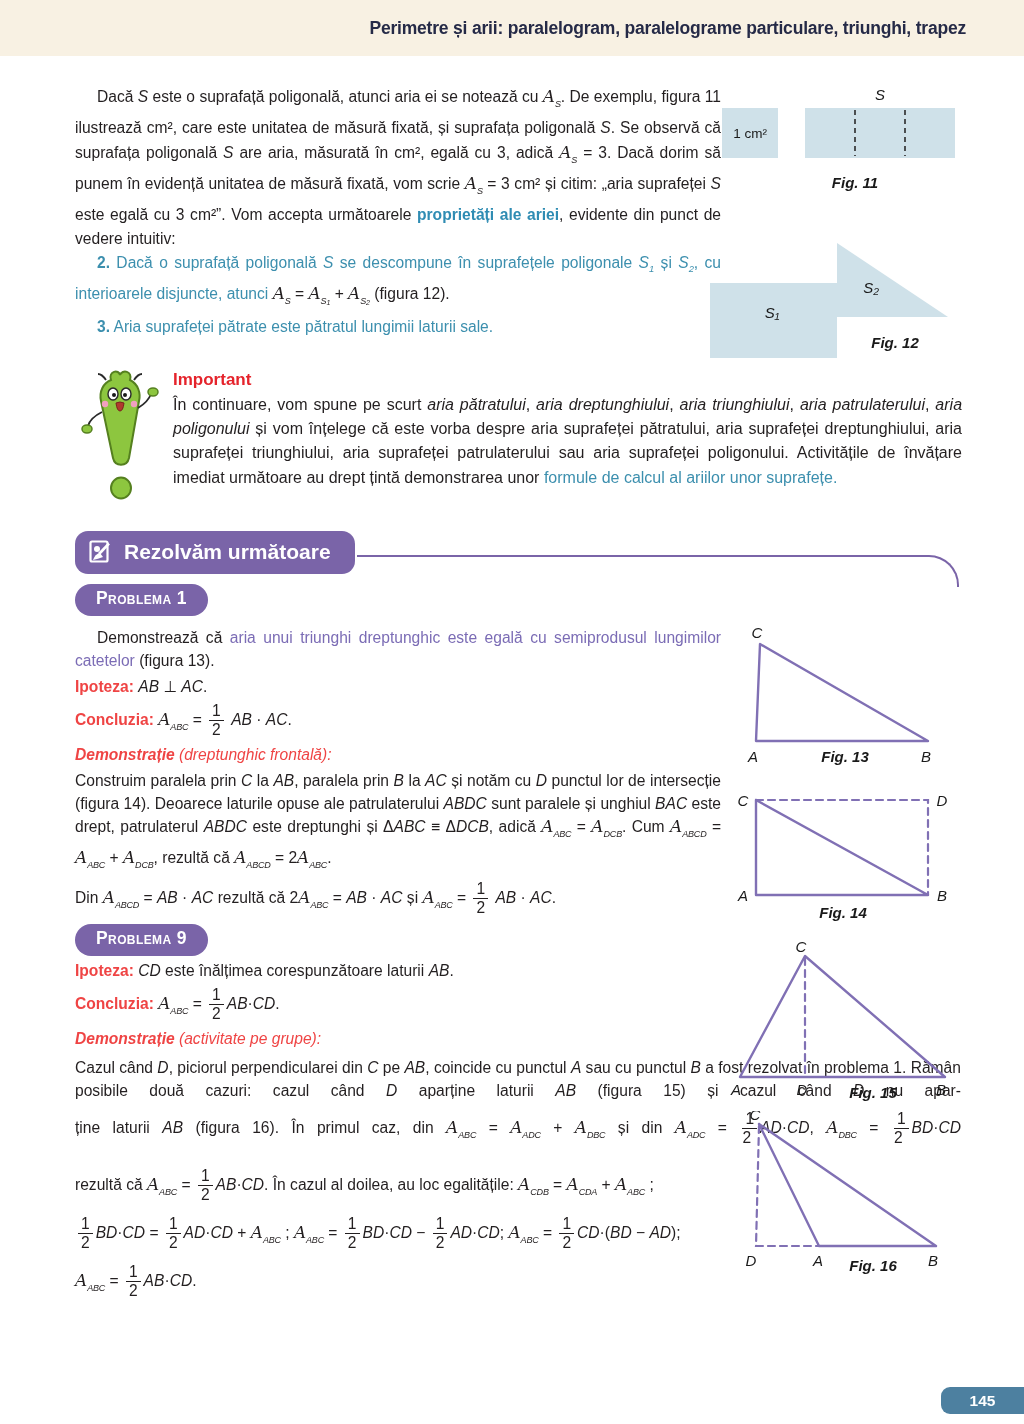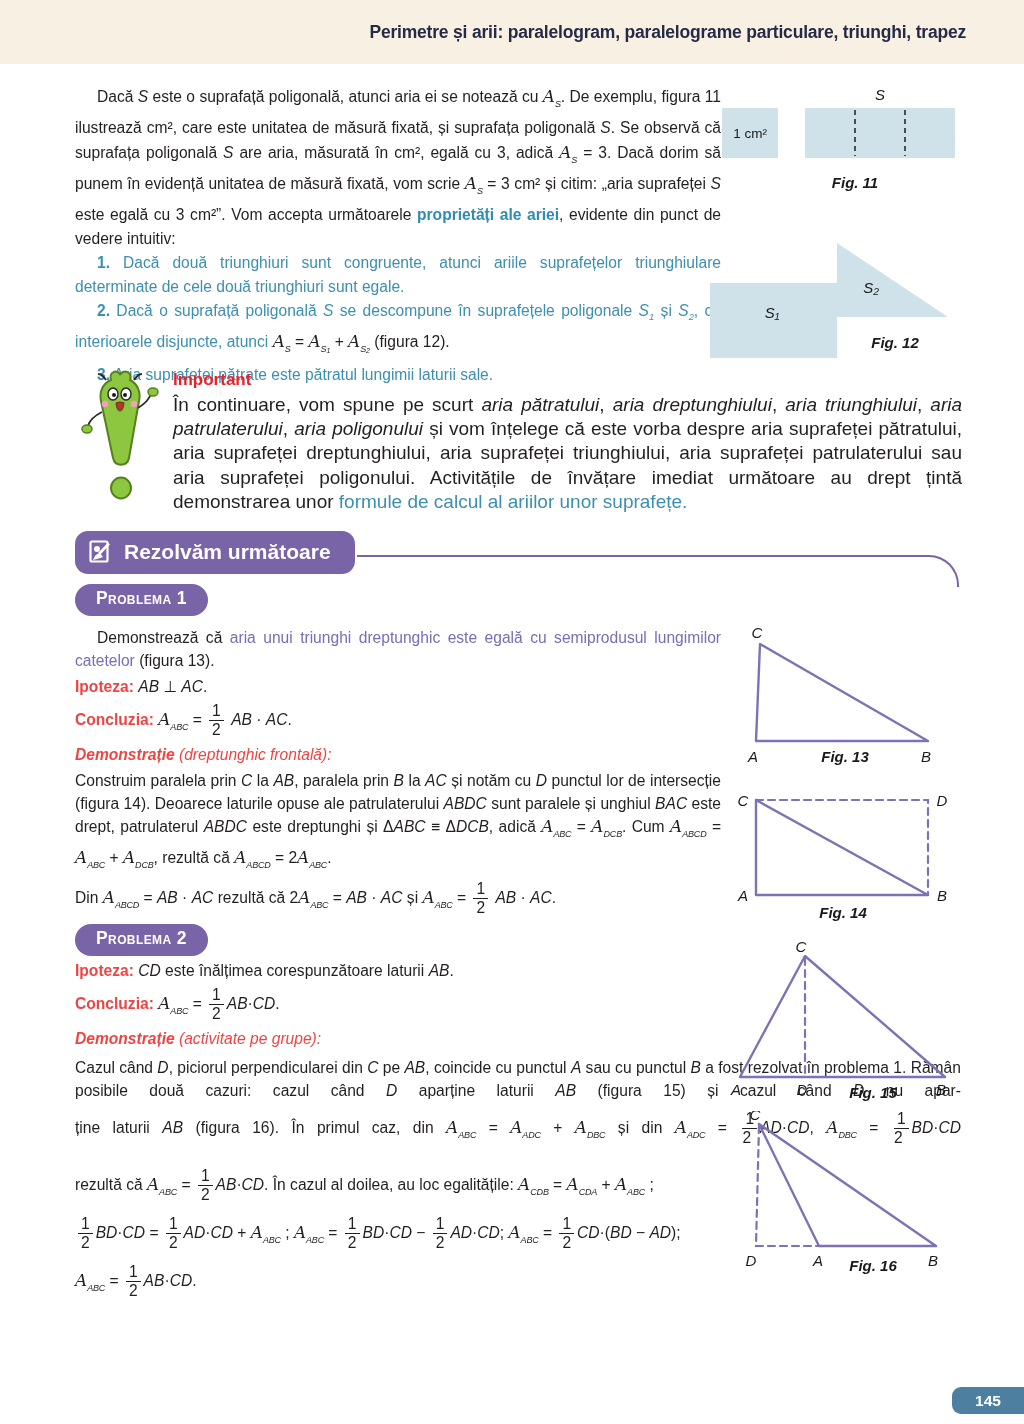--- a/index.html
+++ b/index.html
@@ -1,20 +1,20 @@
 <!DOCTYPE html>
 <html><head>
 <meta charset="utf-8">
 <style>
   html,body{margin:0;padding:0;background:#ffffff;}
   .page{position:relative;width:1024px;height:1424px;background:#ffffff;
         font-family:"Liberation Sans",sans-serif;color:#231f20;overflow:hidden;}
 
   
-  .band{position:absolute;top:0;left:0;right:0;height:64px;background:#f8f1e3;}
+  .band{position:absolute;top:0;left:0;right:0;height:56px;background:#f8f1e3;}
   .band .title{position:absolute;right:58px;top:50%;transform:translateY(-50%);
         font-size:17.5px;font-weight:bold;color:#252a47;letter-spacing:-0.2px;white-space:nowrap;}
 
   
   .i{font-style:italic;}
   .b{font-weight:bold;}
   .bi{font-weight:bold;font-style:italic;}
   .teal{color:#3c8fae;}
   .tealb{color:#2f8cb3;font-weight:bold;}
   .dark{color:#231f20;}
@@ -34,21 +34,21 @@
   .intro{position:absolute;top:84px;left:75px;width:886px;}
   .txtcol{width:646px;text-align:justify;font-size:15.6px;line-height:24px;}
   .p-ind{text-indent:22px;}
   .item{text-indent:22px;}
 
   
   .important{position:absolute;top:368px;left:78px;width:884px;display:flex;gap:11px;}
   .mascot{flex:0 0 84px;}
   .imp-col{flex:1;}
   .imp-title{font-size:17px;font-weight:bold;color:#e5232b;margin:2px 0 3px;}
-  .imp-body{font-size:19px;line-height:24.2px;text-align:justify;}
+  .imp-body{font-size:16px;line-height:24.2px;text-align:justify;}
 
   
   .sechead{position:absolute;top:531px;left:75px;width:886px;height:64px;}
   .swoosh{position:absolute;left:282px;right:2px;top:24px;height:30px;
           border-top:2.5px solid #7a64a8;border-right:2.5px solid #7a64a8;
           border-top-right-radius:30px;}
   .secbadge{position:relative;z-index:2;display:inline-flex;align-items:center;gap:10px;
           background:#7a64a8;color:#fff;font-size:21px;font-weight:bold;
           padding:7px 24px 9px 12px;border-radius:13px;}
 
@@ -75,36 +75,35 @@
   
   .figabs{position:absolute;}
   .figsvg text{font-family:"Liberation Sans",sans-serif;font-size:15px;font-style:italic;fill:#1a1a1a;}
   .figsvg .cap{font-weight:bold;}
   .figsvg .up{font-style:normal;font-size:13.5px;}
   .fline{stroke:#8070b4;stroke-width:2.4;fill:none;stroke-linejoin:round;stroke-linecap:round;}
   .fdash{stroke:#8070b4;stroke-width:2.2;fill:none;stroke-dasharray:7 5;stroke-linecap:round;}
   .bluefill{fill:#cfe1e9;}
 
   
-  .pagenum{position:absolute;right:0;top:1387px;width:72px;height:27px;background:#4d80a0;
+  .pagenum{position:absolute;right:0;top:1387px;width:83px;height:27px;background:#4d80a0;
            border-radius:9px 0 0 9px;color:#fff;font-weight:bold;font-size:15.5px;
            display:flex;align-items:center;justify-content:center;}
 </style>
 </head>
 <body>
 
 <div class="page">
 
   <div class="band">
     <div class="title">Perimetre și arii: paralelogram, paralelograme particulare, triunghi, trapez</div>
   </div>
 
   <div class="intro">
     <div class="txtcol p-ind">Dacă <span class="i">S</span> este o suprafață poligonală, atunci aria ei se notează cu <span><span class="scrA">A</span><span class="msub">S</span></span>. De exemplu, figura 11 ilustrează cm², care este unitatea de măsură fixată, și suprafața poligonală <span class="i">S</span>. Se observă că suprafața poligonală <span class="i">S</span> are aria, măsurată în cm², egală cu 3, adică <span><span class="scrA">A</span><span class="msub">S</span></span> = 3. Dacă dorim să punem în evidență unitatea de măsură fixată, vom scrie <span><span class="scrA">A</span><span class="msub">S</span></span> = 3 cm² și citim: „aria suprafeței <span class="i">S</span> este egală cu 3 cm²”. Vom accepta următoarele <span class="tealb">proprietăți ale ariei</span>, evidente din punct de vedere intuitiv:</div>
-    <div class="txtcol teal item"><span class="b">1.</span>  Dacă două triunghiuri sunt congruente, atunci ariile suprafețelor triunghiulare determinate de cele două triunghiuri sunt egale.</div>
     <div class="txtcol teal item"><span class="b">2.</span>  Dacă o suprafață poligonală <span class="i">S</span> se descompune în suprafețele poligonale <span class="i">S</span><span class="sub">1</span> și <span class="i">S</span><span class="sub">2</span>, cu interioarele disjuncte, atunci  <span class="dark"><span class="scrA">A</span><span class="msub">S</span></span><span class="dark"> = </span><span class="dark"><span class="scrA">A</span><span class="msub">S</span><span class="mssub">1</span></span><span class="dark"> + </span><span class="dark"><span class="scrA">A</span><span class="msub">S</span><span class="mssub">2</span></span><span class="dark"> (figura 12).</span></div>
     <div class="txtcol teal item"><span class="b">3.</span>  Aria suprafeței pătrate este pătratul lungimii laturii sale.</div>
 
     <svg class="figabs figsvg" style="left:640px;top:0px;" width="248" height="120" viewBox="0 0 248 120">
       <rect x="7" y="24" width="56" height="50" class="bluefill"></rect>
       <text x="35" y="54" text-anchor="middle" class="up">1 cm²</text>
       <text x="165" y="16" text-anchor="middle">S</text>
       <rect x="90" y="24" width="150" height="50" class="bluefill"></rect>
       <line x1="140" y1="26" x2="140" y2="72" stroke="#2a2a2a" stroke-width="1.6" stroke-dasharray="5 4"></line>
       <line x1="190" y1="26" x2="190" y2="72" stroke="#2a2a2a" stroke-width="1.6" stroke-dasharray="5 4"></line>
@@ -183,21 +182,21 @@
       <path d="M23,10 L195,10 L195,105" class="fdash"></path>
       <text x="10" y="16" text-anchor="middle">C</text>
       <text x="209" y="16" text-anchor="middle">D</text>
       <text x="10" y="111" text-anchor="middle">A</text>
       <text x="209" y="111" text-anchor="middle">B</text>
       <text x="110" y="128" text-anchor="middle" class="cap">Fig. 14</text>
     </svg>
   </div>
 
   <div class="problem" id="p2">
-    <span class="pbadge">Problema 2</span>
+    <span class="pbadge">Problema 9</span>
     <div class="pbody">
       <div class="line"><span class="b ph">Ipoteza: </span><span class="i">CD</span> este înălțimea corespunzătoare laturii <span class="i">AB</span>.</div>
       <div class="mathline"><span class="b ph">Concluzia:  </span><span><span class="scrA">A</span><span class="msub">ABC</span></span> = <span class="frac"><span class="fn">1</span><span class="fd">2</span></span><span class="i">AB</span>·<span class="i">CD</span>.</div>
       <div class="line"><span class="bi ph">Demonstrație</span><span class="i ph"> (activitate pe grupe):</span></div>
     </div>
 
     
     <svg class="figabs figsvg" style="left:635px;top:18px;" width="250" height="160" viewBox="0 0 250 160">
       <path d="M30,135 L235,135 L95,14 Z" class="fline"></path>
       <path d="M95,16 L95,135" class="fdash"></path>

